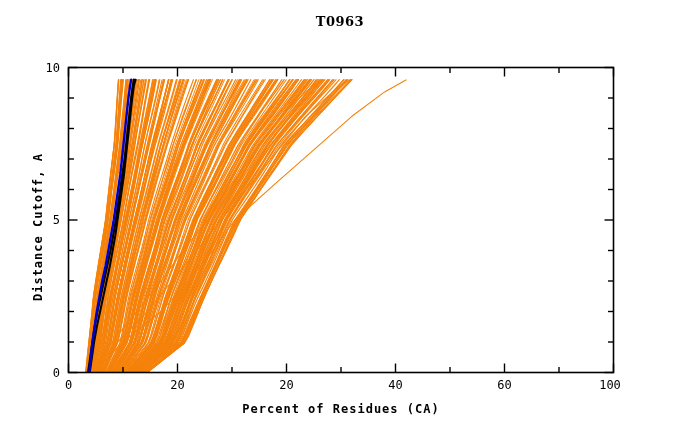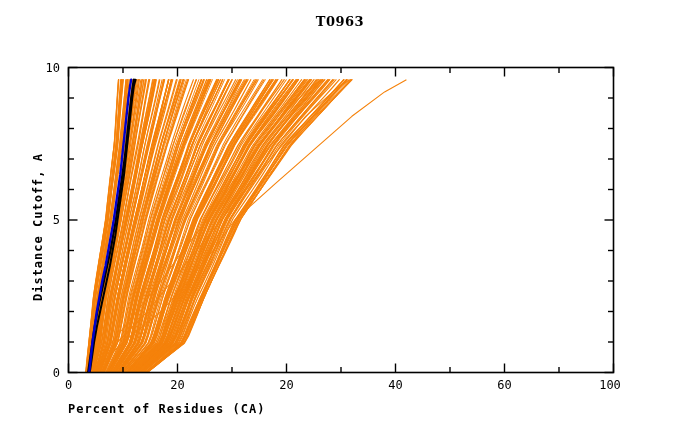--- a/index.html
+++ b/index.html
@@ -45,21 +45,21 @@
     font-size: 12px;
     font-weight: bold;
     letter-spacing: 1px;
     color: #000;
   }
   #x-axis-label {
     position: absolute;
     left: 68px;
     top: 402px;
     width: 546px;
-    text-align: left;
+    text-align: center;
     font-family: "DejaVu Sans Mono", "Liberation Mono", monospace;
     font-size: 12px;
     font-weight: bold;
     letter-spacing: 1px;
     color: #000;
   }
   .tick-label {
     position: absolute;
     font-family: "DejaVu Sans Mono", "Liberation Mono", monospace;
     font-size: 12px;

